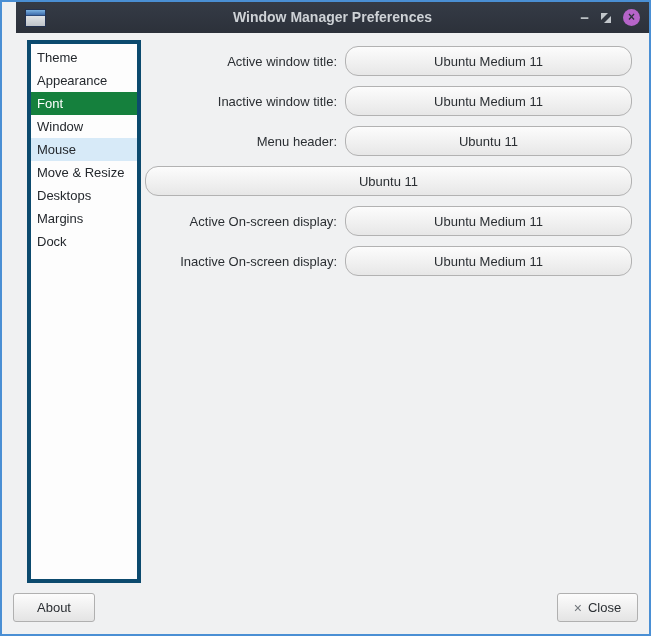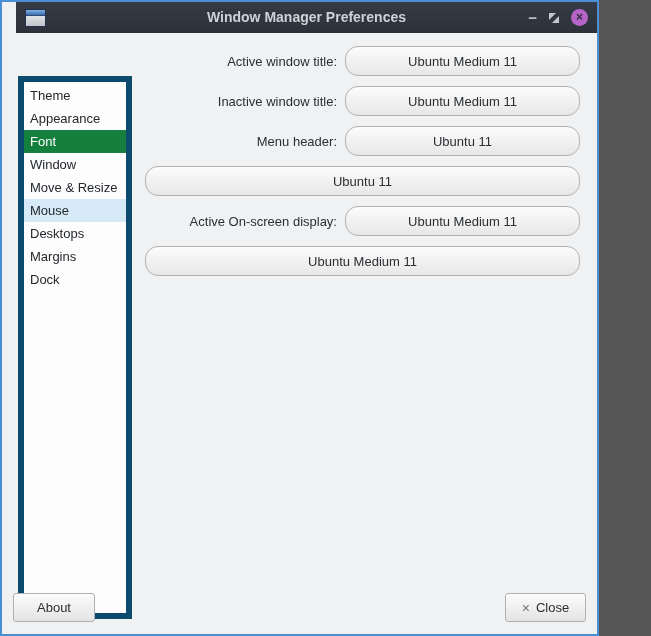--- a/index.html
+++ b/index.html
@@ -3,21 +3,21 @@
 <meta charset="utf-8">
 <style>
   * { box-sizing: border-box; }
   html, body { margin: 0; padding: 0; }
   body {
     font-family: "Liberation Sans", sans-serif;
     background: #555;
   }
   .window {
     position: relative;
-    width: 599px;
+    width: 651px;
     height: 636px;
     border: 2px solid #4a8fd4;
     background: #f0f1f2;
     overflow: hidden;
     padding-left: 14px;
   }
   
   .titlebar {
     position: relative;
     height: 31px;
@@ -67,27 +67,26 @@
     color: #2c313a;
     font-size: 12px;
     font-weight: bold;
     line-height: 17px;
     text-align: center;
     cursor: default;
   }
   
   .listbox {
     position: absolute;
-    left: 16px; top: 38px;
+    left: 25px; top: 38px;
     width: 114px; height: 543px;
     background: #fdfdfd;
-    border: 6px solid #0c4a6e;
+    border: 4px solid #0c4a6e;
     padding-top: 2px;
     overflow: hidden;
-    margin-top: 36px;
   }
   .lb-item {
     height: 23px;
     line-height: 23px;
     padding-left: 6px;
     font-size: 13px;
     color: #24282d;
     white-space: nowrap;
     cursor: default;
   }
@@ -161,22 +160,22 @@
       </svg>
       <span class="tb-close">×</span>
     </div>
   </div>
 
   <div class="listbox">
     <div class="lb-item">Theme</div>
     <div class="lb-item">Appearance</div>
     <div class="lb-item selected">Font</div>
     <div class="lb-item">Window</div>
+    <div class="lb-item highlighted">Mouse</div>
     <div class="lb-item">Move &amp; Resize</div>
-    <div class="lb-item highlighted">Mouse</div>
     <div class="lb-item">Desktops</div>
     <div class="lb-item">Margins</div>
     <div class="lb-item">Dock</div>
   </div>
 
   <div class="form">
     <div class="form-row">
       <div class="form-label">Active window title:</div>
       <button class="font-btn">Ubuntu Medium 11</button>
     </div>
@@ -189,20 +188,21 @@
       <button class="font-btn">Ubuntu 11</button>
     </div>
     <div class="form-row">
       <button class="font-btn">Ubuntu 11</button>
     </div>
     <div class="form-row">
       <div class="form-label">Active On-screen display:</div>
       <button class="font-btn">Ubuntu Medium 11</button>
     </div>
     <div class="form-row">
+      <div class="form-label">Inactive On-screen display:</div>
       <button class="font-btn">Ubuntu Medium 11</button>
     </div>
   </div>
 
   <button class="push-btn about-btn">
     <span>About</span>
   </button>
 
   <button class="push-btn close-btn">
     <span class="close-x">×</span>

